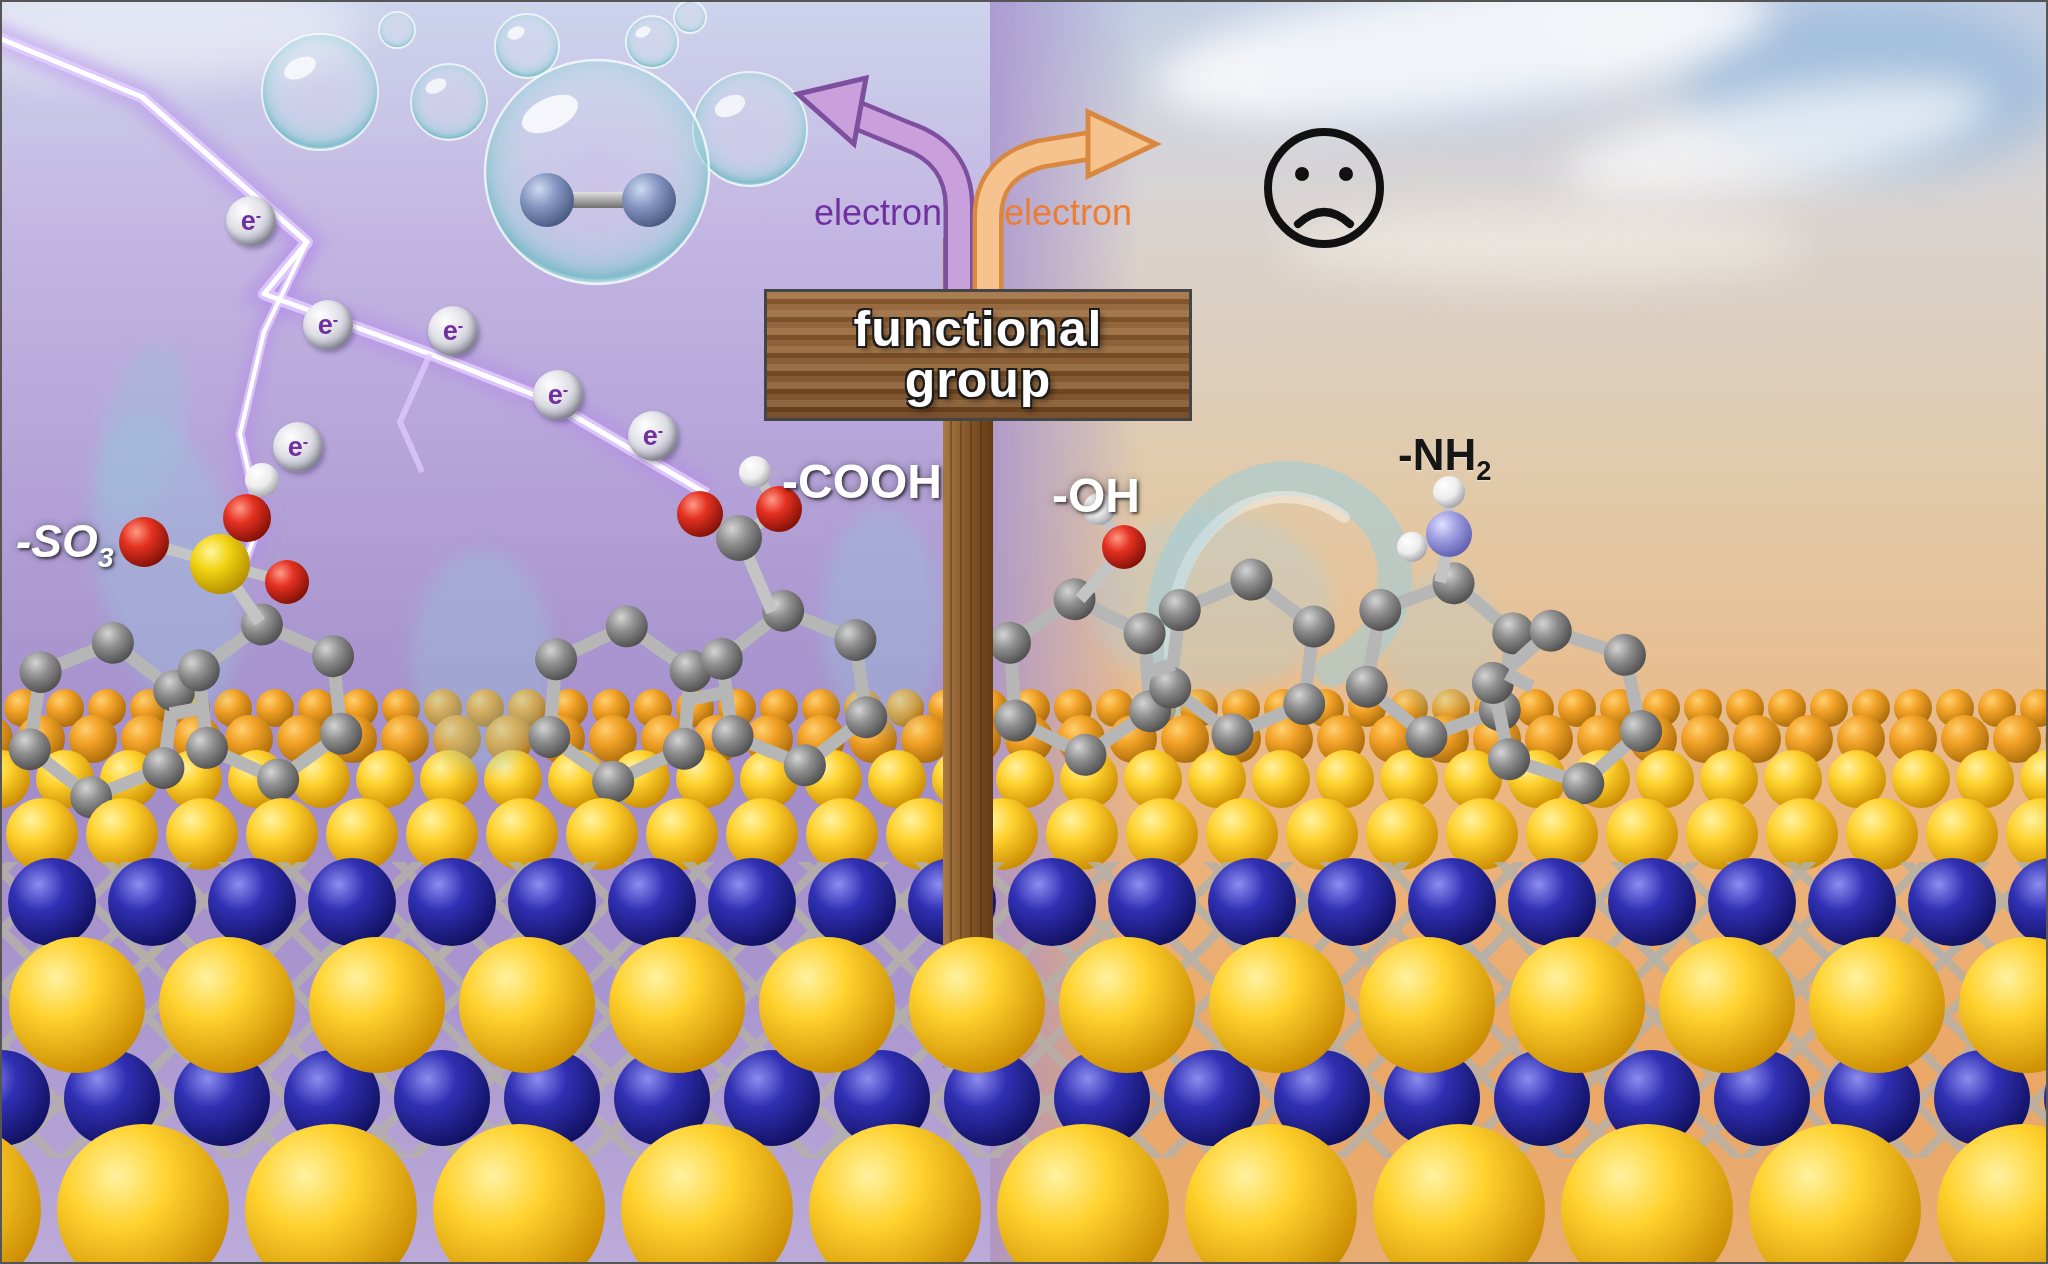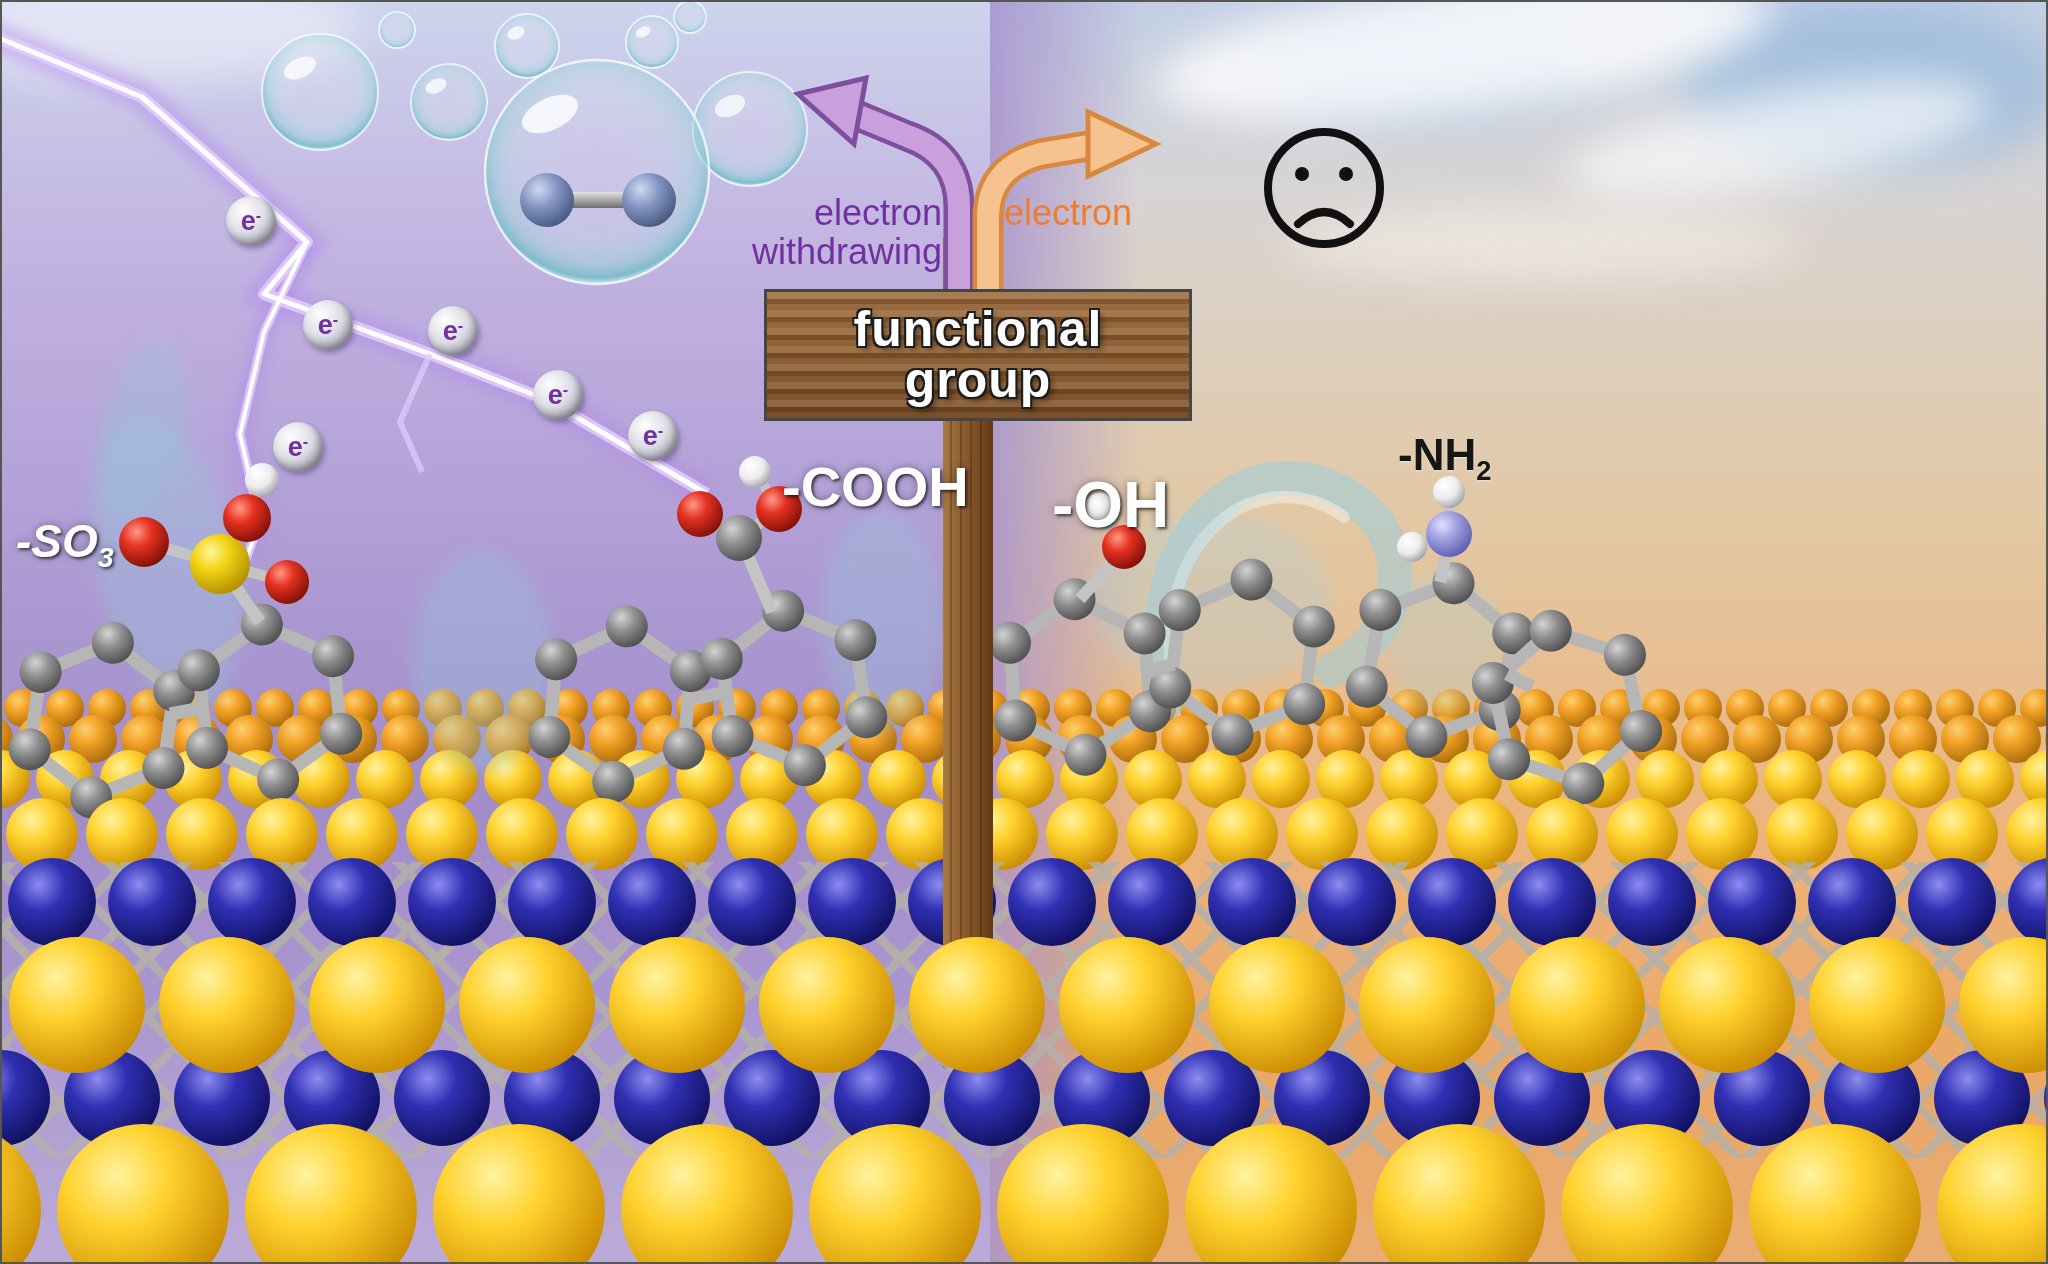--- a/index.html
+++ b/index.html
@@ -44,22 +44,22 @@
   .electron{width:50px;height:50px;border-radius:50%;z-index:50;
     background:radial-gradient(circle at 35% 30%,#ffffff,#dcdce4 45%,#a2a2b2 78%,#74747f);
     box-shadow:inset -3px -4px 6px rgba(0,0,0,0.25),2px 3px 5px rgba(40,20,80,0.35);
     display:flex;align-items:center;justify-content:center;
     color:#7030a0;font-weight:bold;font-size:27px;}
   .electron sup{font-size:60%;margin-top:-12px;}
   
   .fg-label{z-index:50;font-weight:bold;color:#ffffff;
     text-shadow:2px 2px 3px rgba(0,0,0,0.6),0 0 8px rgba(0,0,0,0.35);}
   .fg-so3{left:14px;top:512px;font-size:46px;font-style:italic;}
-  .fg-cooh{left:780px;top:452px;font-size:56px;}
-  .fg-oh{left:1050px;top:466px;font-size:64px;}
+  .fg-cooh{left:780px;top:452px;font-size:48px;}
+  .fg-oh{left:1050px;top:466px;font-size:48px;}
   .fg-nh2{left:1396px;top:428px;font-size:44px;color:#161616;
     text-shadow:0 1px 2px rgba(255,255,255,0.55);}
   .fg-label sub{font-size:62%;}
   
   .art{left:0;top:0;z-index:30;pointer-events:none;}
 </style>
 </head>
 <body>
 
 <div id="canvas">
@@ -335,21 +335,20 @@
     </g>
   </svg>
 
   <div class="abs sign-board">
     <div class="sign-line">functional</div>
     <div class="sign-line">group</div>
   </div>
 
   <div class="abs cap cap-withdraw">
     <div>electron</div>
-    <div>withdrawing</div>
   </div>
   <div class="abs cap cap-donate">
     <div>electron</div>
   </div>
 
 
   <div class="abs electron" style="left:224px;top:194px;">
       <span>e</span>
       <sup>-</sup>
     </div>

